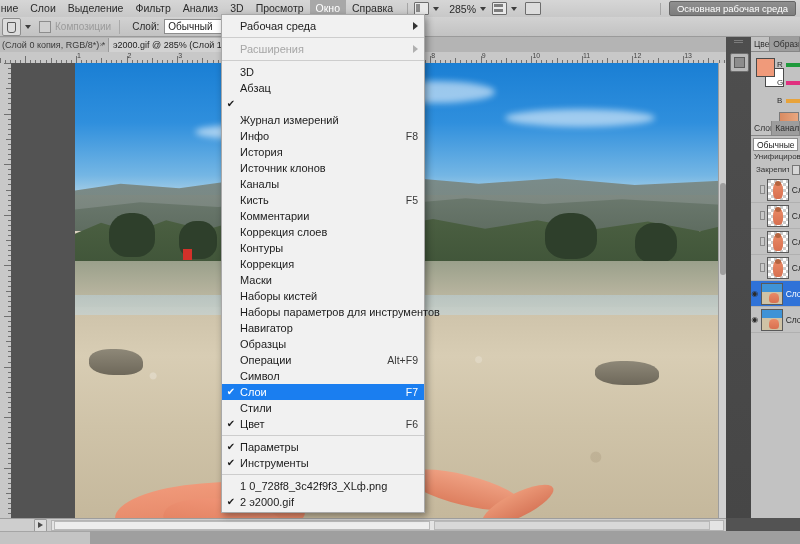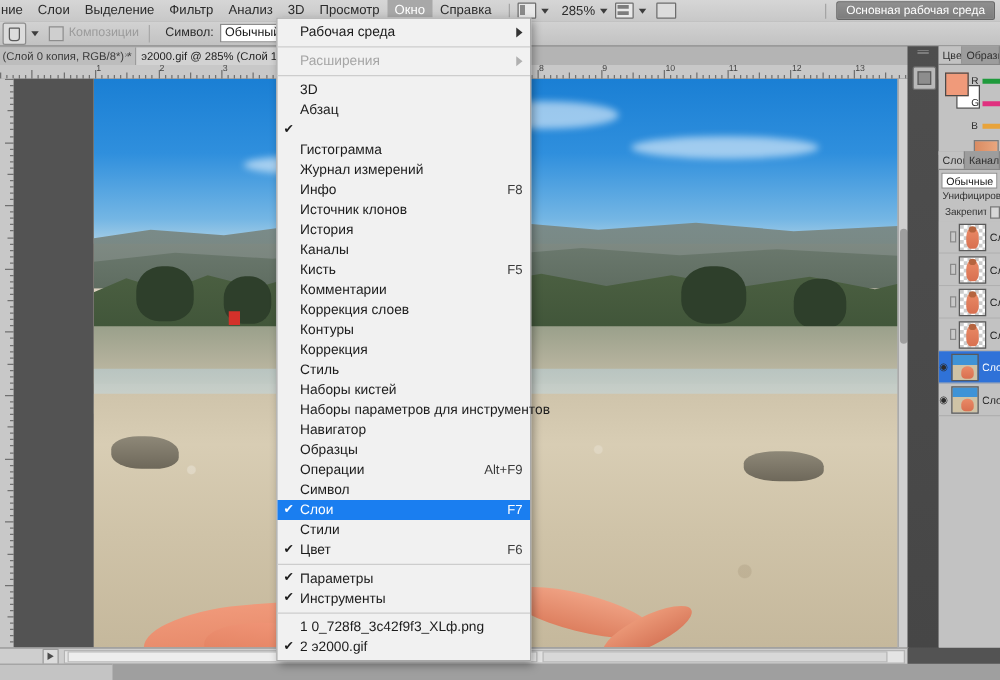--- a/index.html
+++ b/index.html
@@ -381,21 +381,21 @@
       <div class="ws-btn">Основная рабочая среда</div>
     </div>
   </div>
 
   <div class="optbar">
     <div class="opt-tool"></div>
     <div class="caret"></div>
     <div class="opt-check"></div>
     <div class="opt-lbl">Композиции</div>
     <div class="opt-sep"></div>
-    <div class="opt-lbl dark">Символ:</div>
+    <div class="opt-lbl dark">Слой:</div>
     <div class="combo">
       <span class="cv">Обычный</span>
       <span class="ca"></span>
     </div>
     <div class="ghost-field"></div>
     <div class="ghost-field w2"></div>
   </div>
 
   <div class="tabbar">
     <div class="doctab tab1">
@@ -831,38 +831,34 @@
       </div>
       <div class="dd-item">
         <span class="chk"></span>
         <span class="lbl">Абзац</span>
       </div>
       <div class="dd-item">
         <span class="chk">✔</span>
       </div>
       <div class="dd-item">
         <span class="chk"></span>
-        <span class="lbl">Гистограмма</span>
-      </div>
-      <div class="dd-item">
-        <span class="chk"></span>
         <span class="lbl">Журнал измерений</span>
       </div>
       <div class="dd-item">
         <span class="chk"></span>
         <span class="lbl">Инфо</span>
         <span class="sc">F8</span>
       </div>
       <div class="dd-item">
         <span class="chk"></span>
+        <span class="lbl">История</span>
+      </div>
+      <div class="dd-item">
+        <span class="chk"></span>
         <span class="lbl">Источник клонов</span>
-      </div>
-      <div class="dd-item">
-        <span class="chk"></span>
-        <span class="lbl">История</span>
       </div>
       <div class="dd-item">
         <span class="chk"></span>
         <span class="lbl">Каналы</span>
       </div>
       <div class="dd-item">
         <span class="chk"></span>
         <span class="lbl">Кисть</span>
         <span class="sc">F5</span>
       </div>
@@ -877,21 +873,21 @@
       <div class="dd-item">
         <span class="chk"></span>
         <span class="lbl">Контуры</span>
       </div>
       <div class="dd-item">
         <span class="chk"></span>
         <span class="lbl">Коррекция</span>
       </div>
       <div class="dd-item">
         <span class="chk"></span>
-        <span class="lbl">Стиль</span>
+        <span class="lbl">Маски</span>
       </div>
       <div class="dd-item">
         <span class="chk"></span>
         <span class="lbl">Наборы кистей</span>
       </div>
       <div class="dd-item">
         <span class="chk"></span>
         <span class="lbl">Наборы параметров для инструментов</span>
       </div>
       <div class="dd-item">

